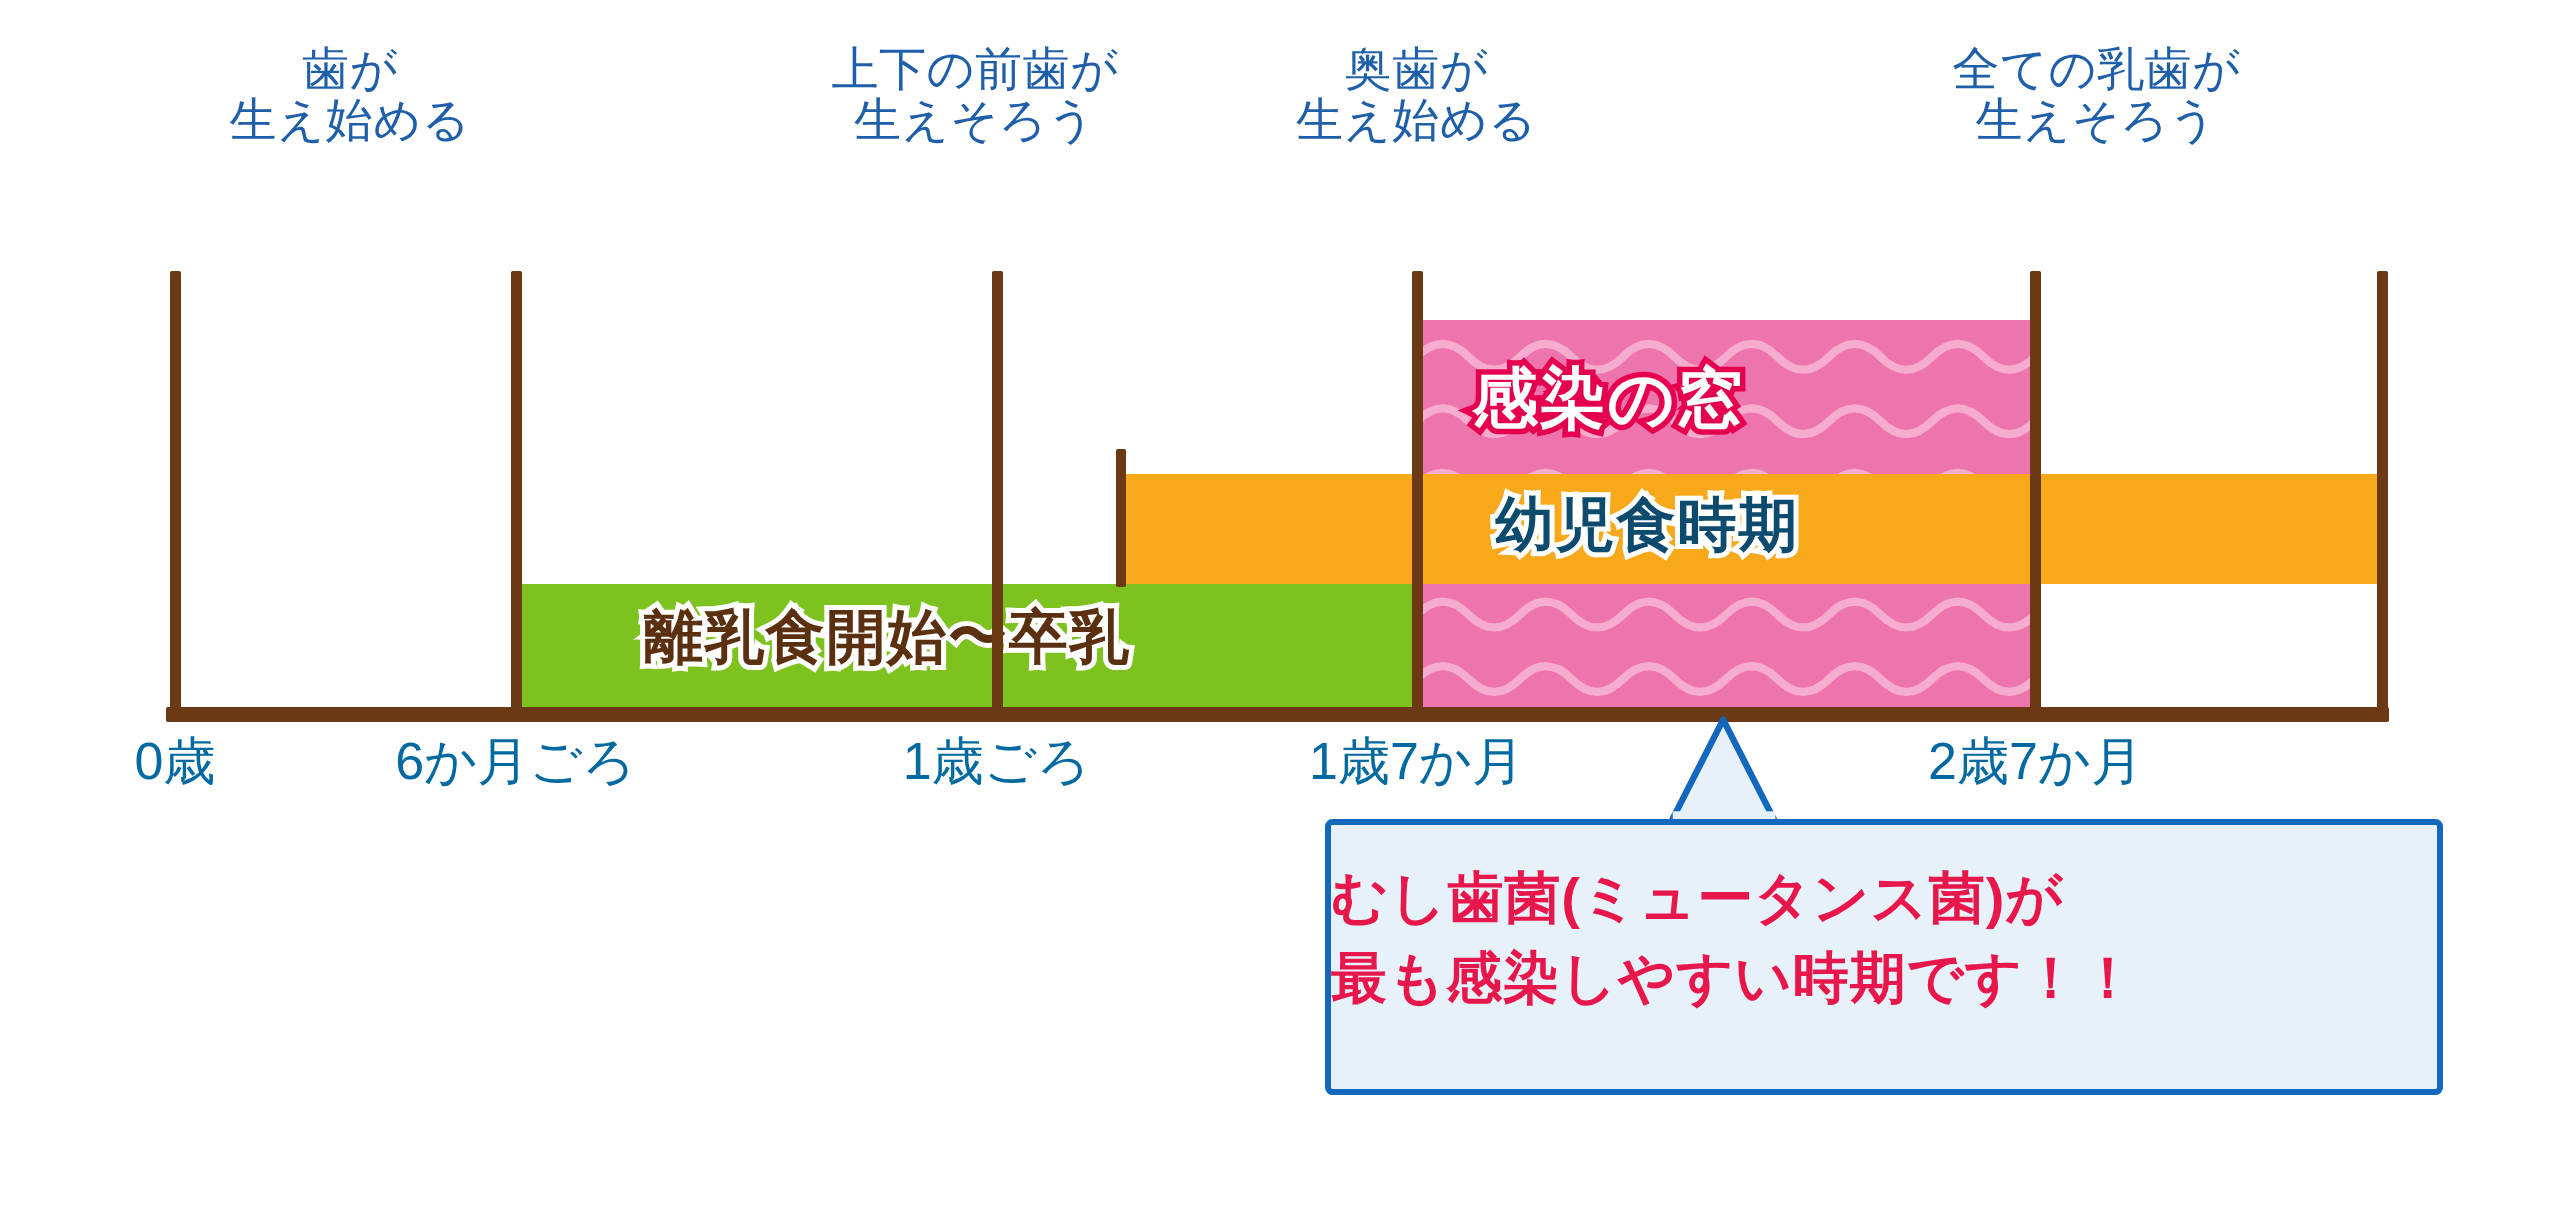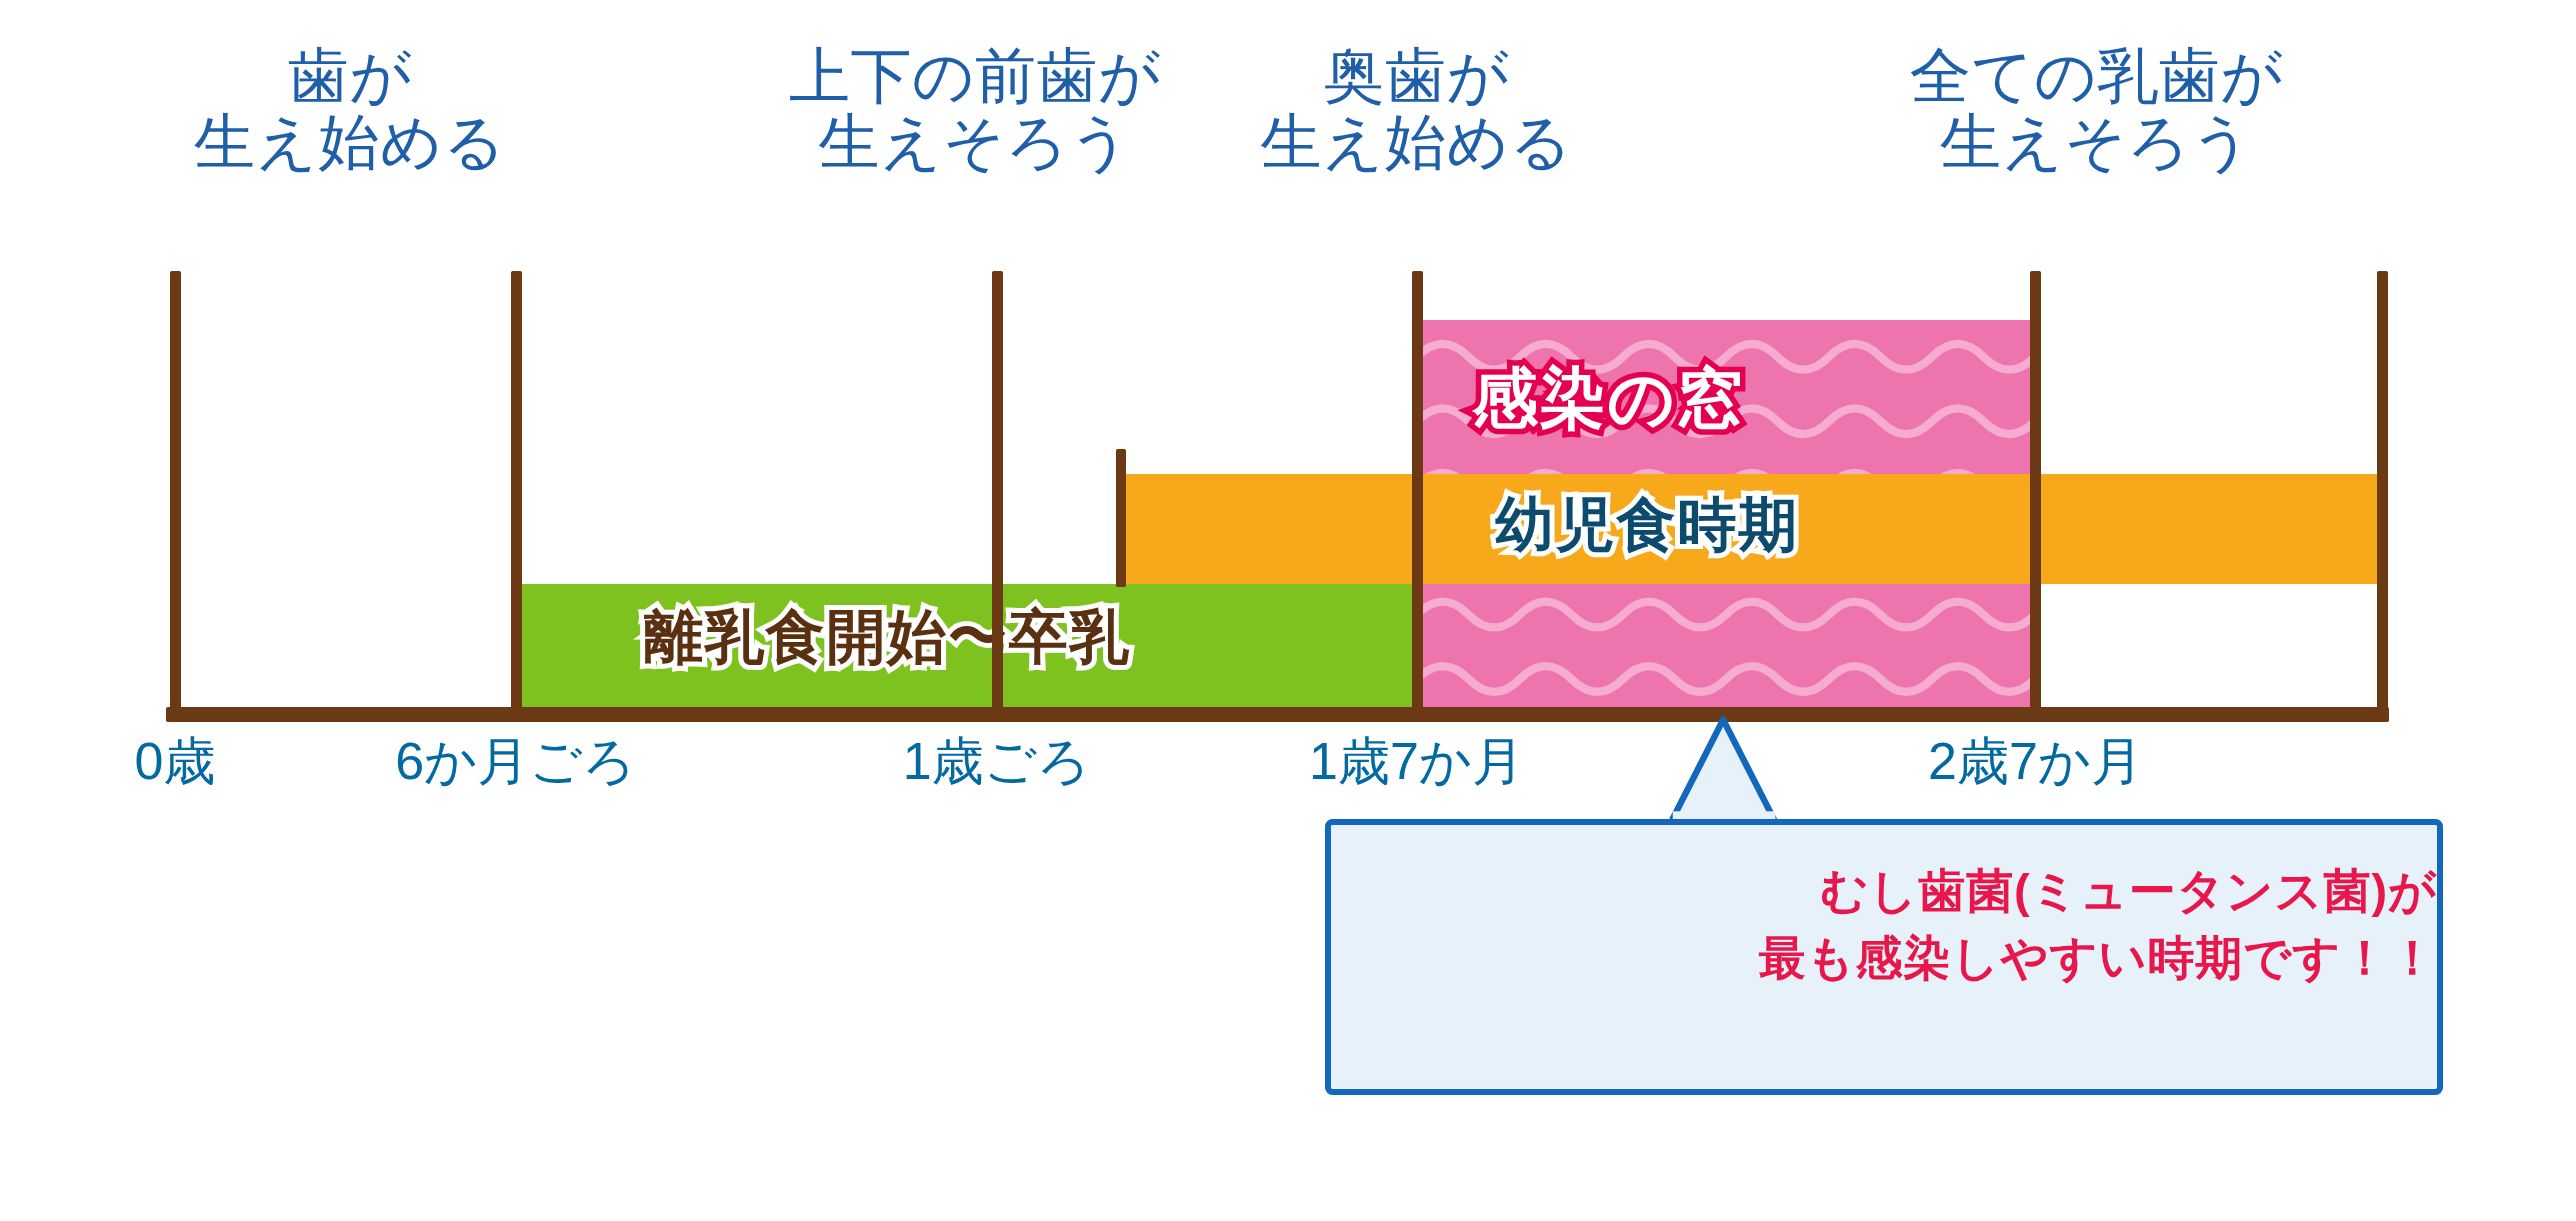--- a/index.html
+++ b/index.html
@@ -15,21 +15,21 @@
     width: 2576px;
     height: 1222px;
     background: #ffffff;
     overflow: hidden;
   }
 
   
   .milestone {
     position: absolute;
     color: #1F5FA9;
-    font-size: 61px;
+    font-size: 47px;
     line-height: 1.08;
     text-align: center;
     white-space: pre-line;
     font-weight: 400;
     letter-spacing: 0.5px;
   }
 
   
   .axis-base {
     position: absolute;
@@ -113,23 +113,23 @@
     height: 276px;
     background: #E7F1FA;
     border: 6.4px solid #1368BE;
     border-radius: 7.4px;
     box-sizing: border-box;
   }
   #callout-text {
     position: absolute;
     left: 0; top: 33px;
     width: 100%;
-    text-align: right;
+    text-align: left;
     color: #E8174B;
-    font-size: 47px;
+    font-size: 56px;
     font-weight: 700;
     line-height: 1.42;
     white-space: pre-line;
     letter-spacing: 0.9px;
   }
   #callout-pointer {
     position: absolute;
     left: 1619px;
     top: 716px;
     width: 212px;

